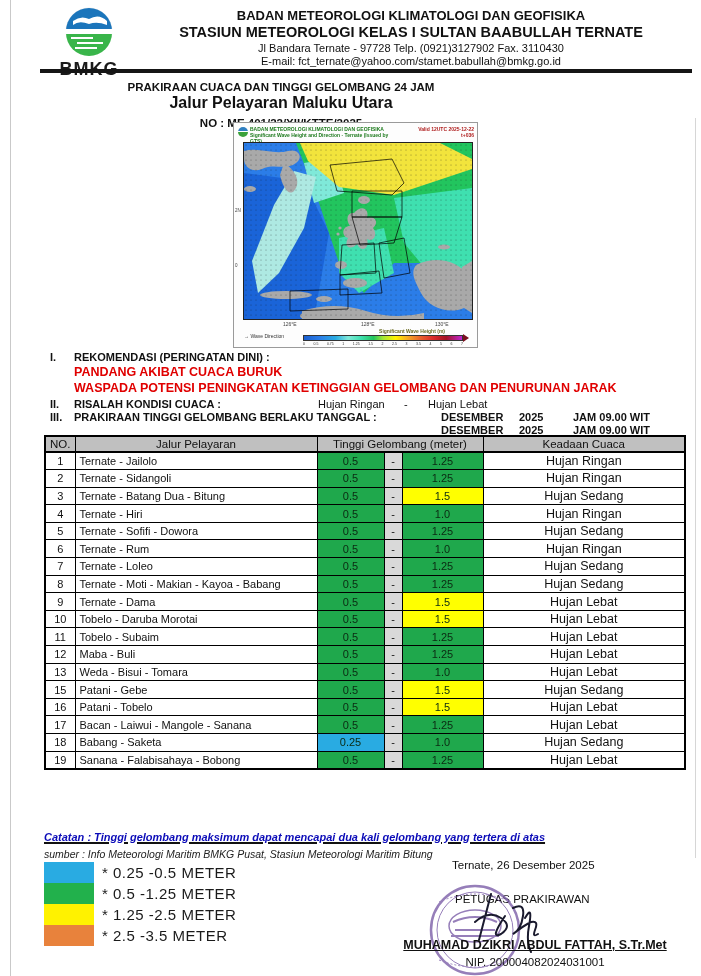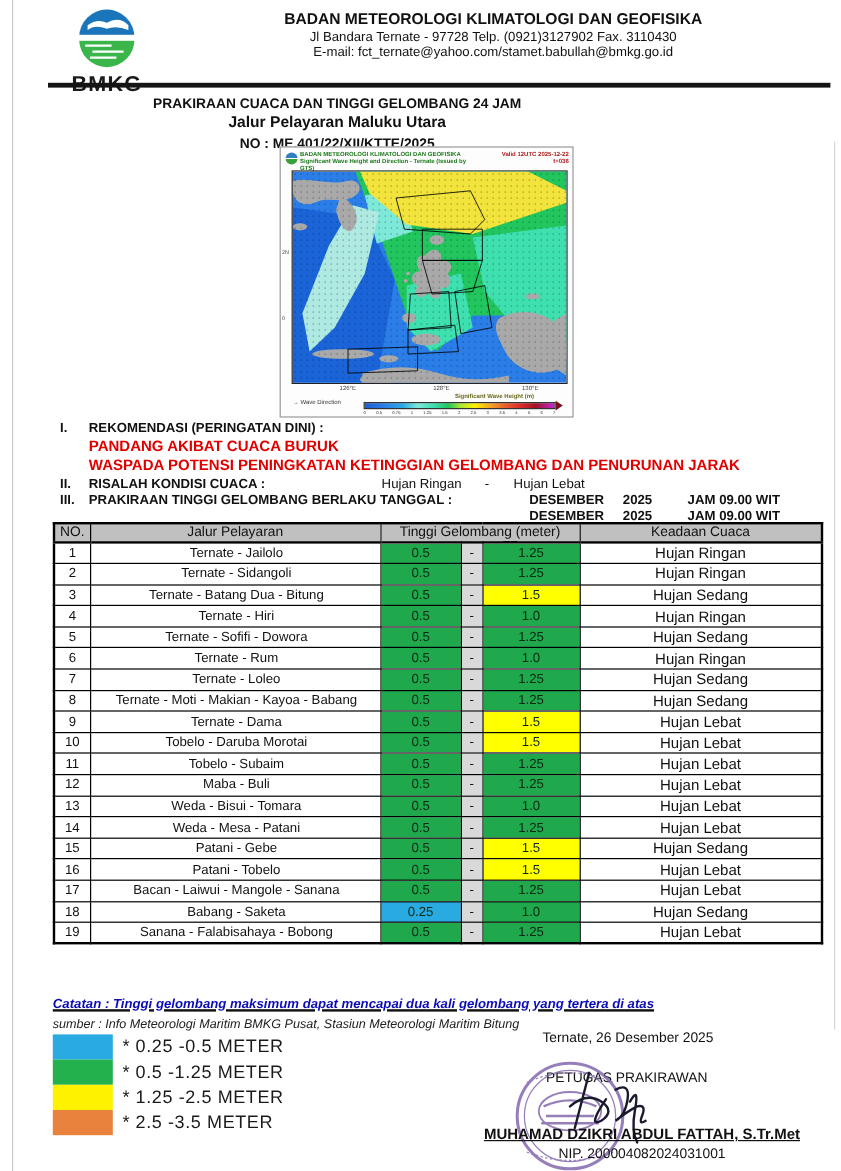--- a/index.html
+++ b/index.html
@@ -15,21 +15,21 @@
   .lh-center { margin-left:90px; text-align:center; }
   .lh-agency { font-size:13px; font-weight:bold; margin-top:3px; }
   .lh-station { font-size:14.5px; font-weight:bold; margin-top:1px; }
   .lh-address { font-size:11px; margin-top:2px; }
   .lh-email { font-size:11px; margin-top:1px; }
   .lh-rule { position:absolute; left:40px; top:69px; width:652px; height:4px; background:#151515; }
 
   
   .doc-title { position:absolute; left:0; top:81px; width:562px; text-align:center; }
   .doc-title .t1 { font-size:11.5px; font-weight:bold; }
-  .doc-title .t2 { font-size:13px; font-weight:bold; margin-top:1px; }
+  .doc-title .t2 { font-size:16px; font-weight:bold; margin-top:1px; }
   .doc-title .t3 { font-size:11.5px; font-weight:bold; margin-top:5px; }
 
   
   .map-box { position:absolute; left:233px; top:122px; width:245px; height:226px; border:1px solid #9a9a9a; background:#fdfdfd; }
   .map-head { position:absolute; left:2px; top:1px; right:2px; height:17px; }
   .map-head-left { position:absolute; left:14px; top:2px; font-size:5px; line-height:6px; color:#1d7a1d; font-weight:bold; width:150px; }
   .map-logo { position:absolute; left:2px; top:3px; width:10px; height:10px; border-radius:50%; background:linear-gradient(#2f7fc1 45%, #ffffff 45%, #ffffff 55%, #3aa13a 55%); }
   .map-head-right { position:absolute; right:1px; top:2px; font-size:5px; line-height:6px; color:#b02020; font-weight:bold; text-align:right; }
   .map-plot { position:absolute; left:9px; top:19px; width:230px; height:178px; border:1px solid #222; }
   .map-plot svg { display:block; }
@@ -62,21 +62,21 @@
   .dl-month { left:26px; }
   .dl-year { left:104px; }
   .dl-time { left:158px; }
   .date-line2 { position:relative; height:14px; }
 
   
   .wave-table { position:absolute; left:44px; top:435px; border-collapse:collapse; table-layout:fixed; width:640px; }
   .wave-table th, .wave-table td { border:1px solid #000; font-size:11px; text-align:center; padding:1px 2px; height:17.6px; overflow:hidden; white-space:nowrap; }
   .wave-table { border:2px solid #000; }
   .wave-table th { background:#c0c0c0; font-weight:normal; font-size:11.5px; height:16px; border-bottom:2px solid #000; }
-  .wave-table td.c-route { text-align:center; padding-left:4px; }
+  .wave-table td.c-route { text-align:left; padding-left:4px; }
   .wave-table td.c-dash { background:#d9d9d9; }
   .wave-table td.c-weather { font-size:12.5px; }
   .wave-table td.c-min, .wave-table td.c-max { color:#0b2a12; }
 
   
   .note-catatan { position:absolute; left:44px; top:831px; font-size:11px; font-weight:bold; font-style:italic; color:#0b0bb8; text-decoration:underline; text-decoration-color:#111; text-decoration-thickness:1.5px; }
   .note-sumber { position:absolute; left:44px; top:848px; font-size:10.5px; font-style:italic; color:#222; }
 
   
   .height-legend { position:absolute; left:44px; top:862px; }
@@ -112,20 +112,21 @@
       </g>
       <g stroke="#1b75bb" stroke-width="1.5">
         <line x1="6" y1="20" x2="24" y2="20"></line>
         <line x1="30" y1="20" x2="47" y2="20"></line>
       </g>
     </svg>
     <div class="logo-text">BMKG</div>
   </div>
   <div class="lh-center">
     <div class="lh-agency">BADAN METEOROLOGI KLIMATOLOGI DAN GEOFISIKA</div>
+    <div class="lh-station">STASIUN METEOROLOGI KELAS I SULTAN BAABULLAH TERNATE</div>
     <div class="lh-address">Jl  Bandara Ternate    - 97728  Telp. (0921)3127902          Fax. 3110430</div>
     <div class="lh-email">E-mail: fct_ternate@yahoo.com/stamet.babullah@bmkg.go.id</div>
   </div>
 </div>
 <div class="lh-rule"></div>
 
 <div class="doc-title">
   <div class="t1">PRAKIRAAN CUACA DAN TINGGI GELOMBANG 24 JAM</div>
   <div class="t2">Jalur Pelayaran Maluku Utara</div>
   <div class="t3">NO : ME.401/22/XII/KTTE/2025</div>
@@ -387,28 +388,20 @@
       </tr>
     <tr>
         <td>13</td>
         <td class="c-route">Weda - Bisui - Tomara</td>
         <td class="c-min" style="background: rgb(31, 168, 76);">0.5</td>
         <td class="c-dash">-</td>
         <td class="c-max" style="background: rgb(31, 168, 76);">1.0</td>
         <td class="c-weather">Hujan Lebat</td>
       </tr>
     <tr>
-        <td>14</td>
-        <td class="c-route">Weda - Mesa - Patani</td>
-        <td class="c-min" style="background: rgb(31, 168, 76);">0.5</td>
-        <td class="c-dash">-</td>
-        <td class="c-max" style="background: rgb(31, 168, 76);">1.25</td>
-        <td class="c-weather">Hujan Lebat</td>
-      </tr>
-    <tr>
         <td>15</td>
         <td class="c-route">Patani - Gebe</td>
         <td class="c-min" style="background: rgb(31, 168, 76);">0.5</td>
         <td class="c-dash">-</td>
         <td class="c-max" style="background: rgb(255, 255, 0);">1.5</td>
         <td class="c-weather">Hujan Sedang</td>
       </tr>
     <tr>
         <td>16</td>
         <td class="c-route">Patani - Tobelo</td>

